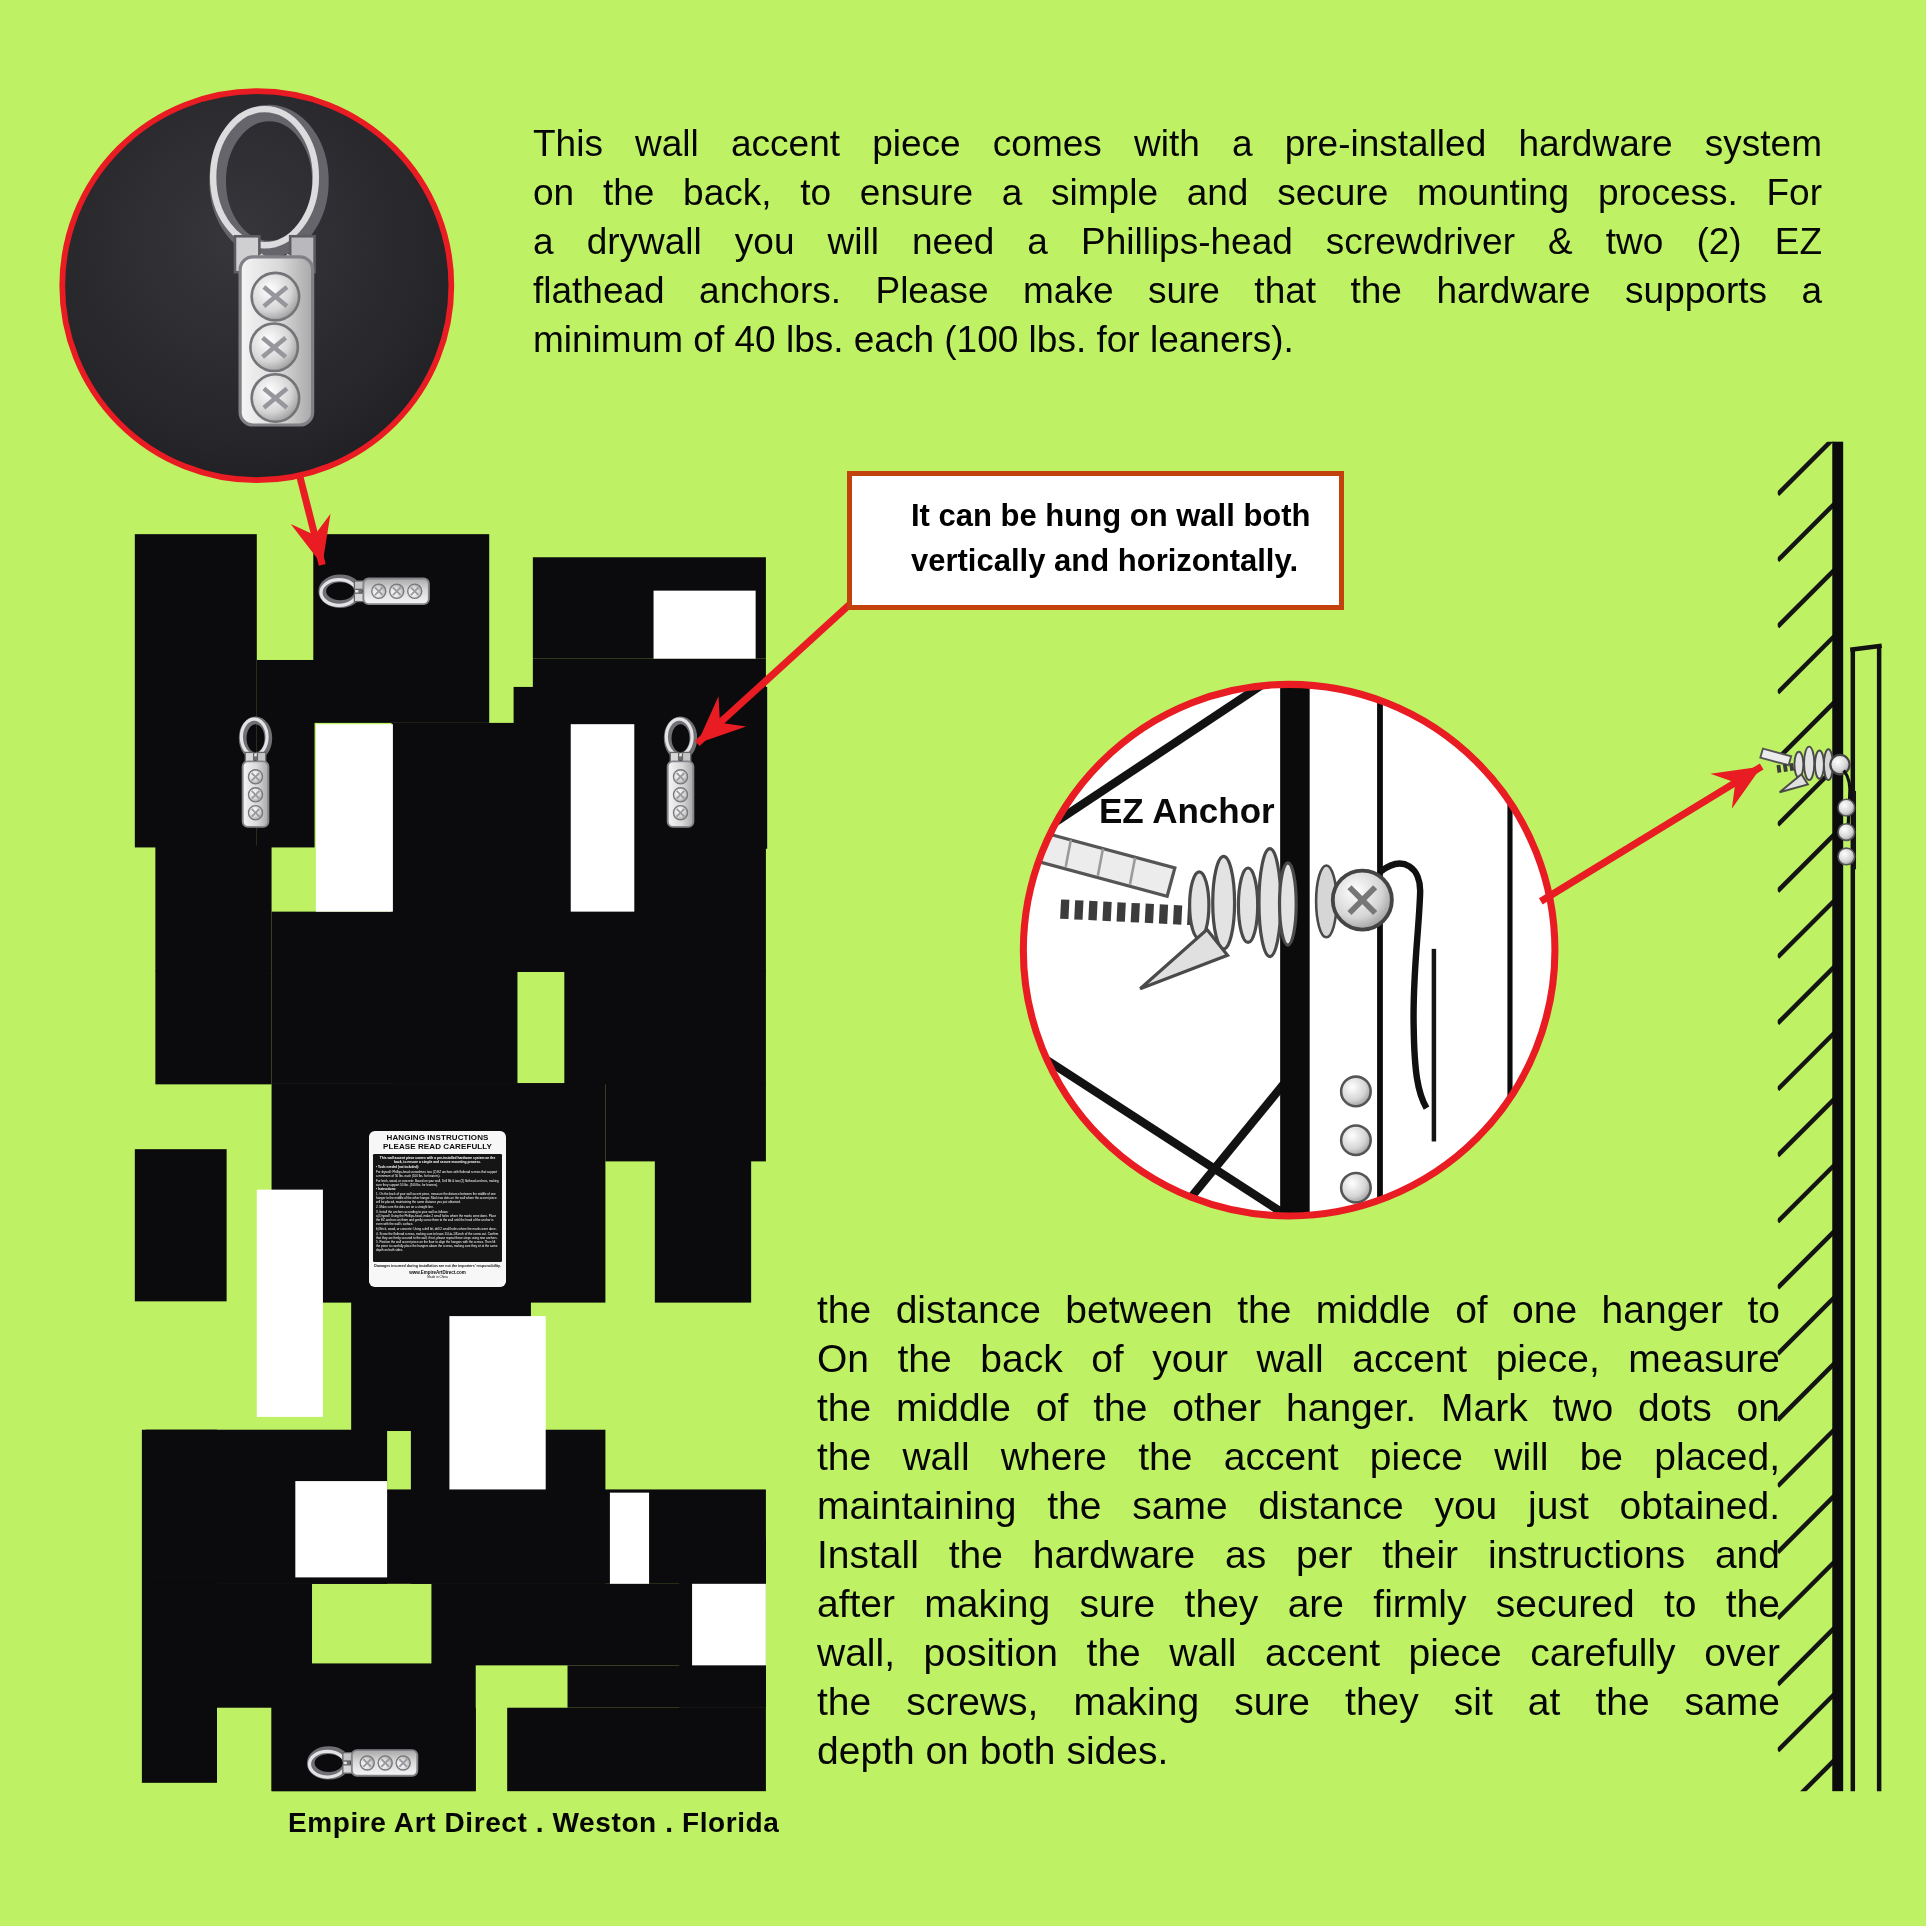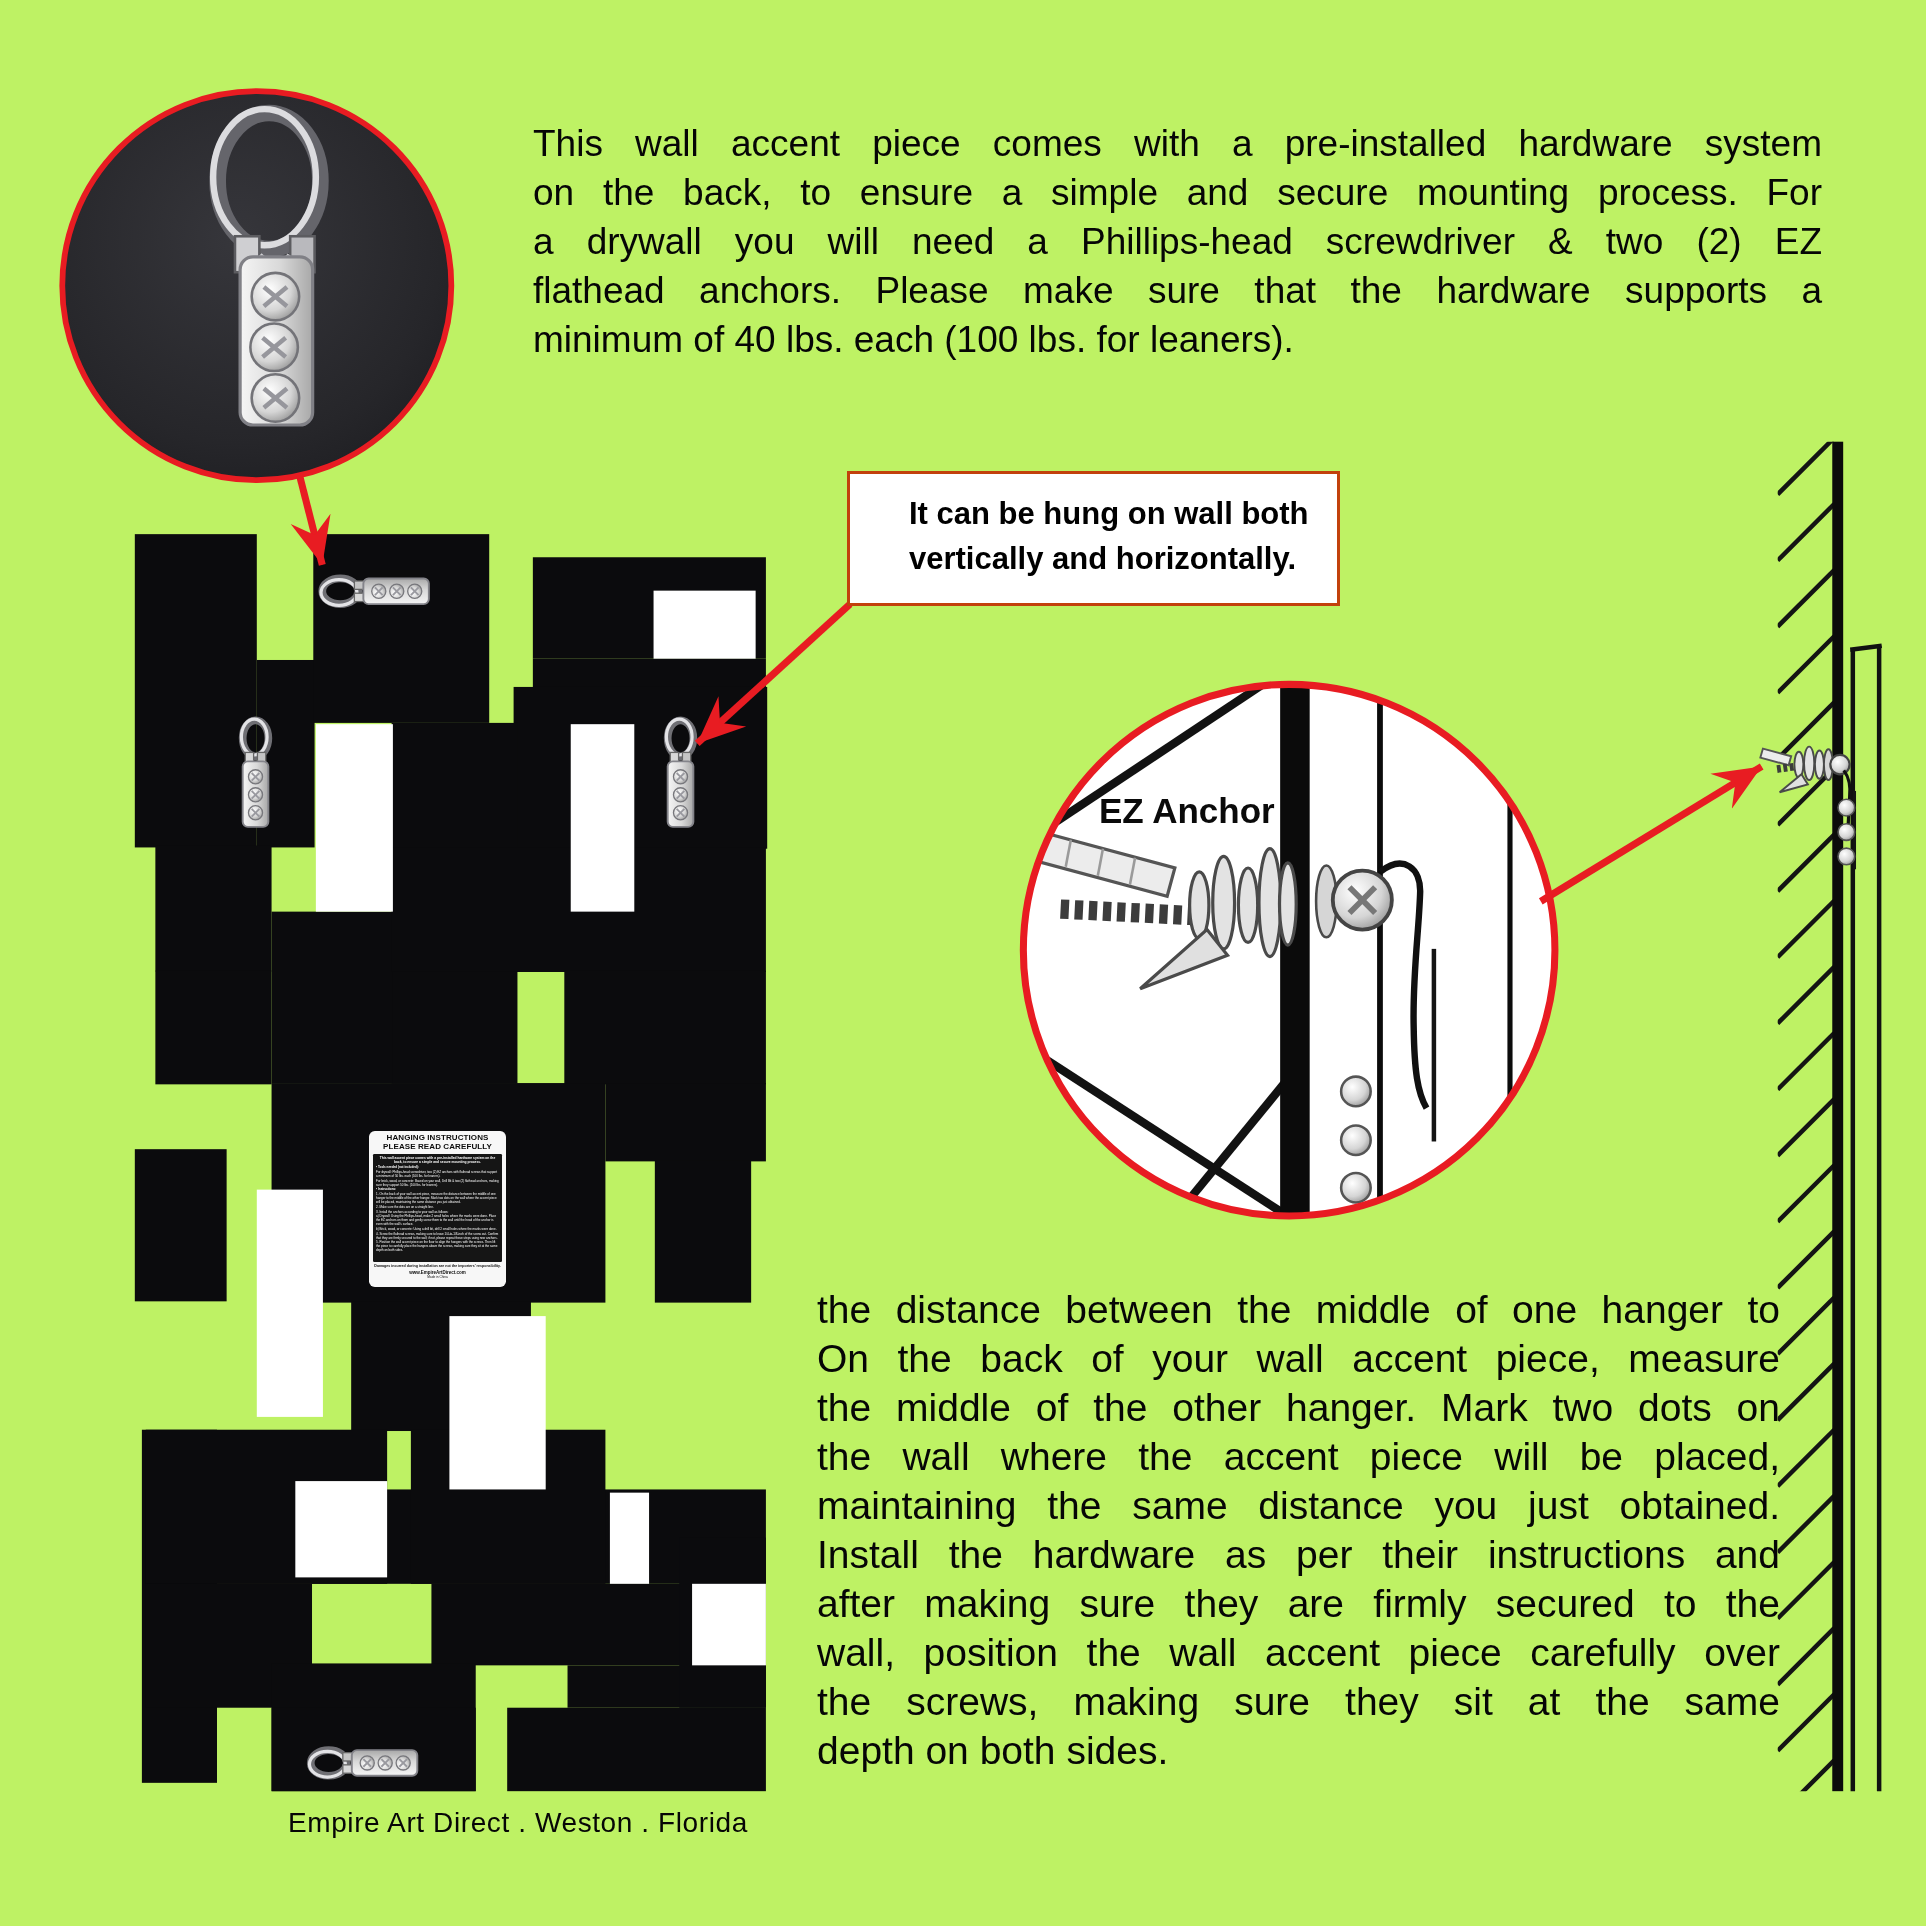--- a/index.html
+++ b/index.html
@@ -4,23 +4,23 @@
 <style>
   html,body{margin:0;padding:0;}
   body{width:1926px;height:1926px;background:#fff;font-family:"Liberation Sans","DejaVu Sans",sans-serif;}
   .canvas{position:relative;width:1926px;height:1926px;overflow:hidden;background:#bef264;}
   .canvas > svg{position:absolute;left:0;top:0;z-index:1;}
   .txt{position:absolute;z-index:2;color:#060606;}
   .jline{text-align:justify;text-align-last:justify;}
   .jline.jlast{text-align-last:left;}
   #intro-paragraph{left:533px;top:119px;width:1289px;font-size:37px;line-height:49px;}
   #measure-paragraph{left:817px;top:1285px;width:963px;font-size:39px;line-height:49px;}
-  #callout-box{left:847px;top:471px;width:428px;height:96px;border:3px solid #c2410c;background:#fff;
+  #callout-box{left:847px;top:471px;width:428px;height:96px;border:5px solid #c2410c;background:#fff;
                padding:16.7px 0 16.7px 59px;font-size:31px;font-weight:bold;line-height:45px;z-index:2;position:absolute;}
-  #brand-line{left:288px;top:1807px;font-size:28px;font-weight:normal;letter-spacing:0.6px;}
+  #brand-line{left:288px;top:1807px;font-size:28px;font-weight:bold;letter-spacing:0.6px;}
   
   #hanging-label{left:369px;top:1131px;width:137px;height:156px;background:#f7f7f7;border-radius:5.8px;
                  z-index:2;position:absolute;overflow:hidden;box-sizing:border-box;padding:3.2px 3.9px 0 3.9px;}
   #hanging-label .lbl-head{font-size:8px;font-weight:bold;line-height:1.12;text-align:center;color:#0c0c0c;letter-spacing:0.1px;}
   #hanging-label .lbl-panel{background:#151515;color:#fff;margin-top:1.9px;padding:1.9px 3.2px;border-radius:1.3px;height:104px;overflow:hidden;}
   #hanging-label .lbl-intro{font-size:3.3px;font-weight:bold;text-align:center;line-height:1.3;margin-bottom:1.9px;}
   #hanging-label .lbl-item{font-size:3px;line-height:1.28;text-align:left;margin-bottom:1px;}
   #hanging-label .lbl-foot1{font-size:3.6px;font-weight:bold;text-align:center;margin-top:2.2px;color:#0c0c0c;}
   #hanging-label .lbl-foot2{font-size:4.5px;font-weight:bold;text-align:center;margin-top:1.6px;color:#0c0c0c;}
   #hanging-label .lbl-foot3{font-size:3.2px;text-align:center;color:#0c0c0c;}

